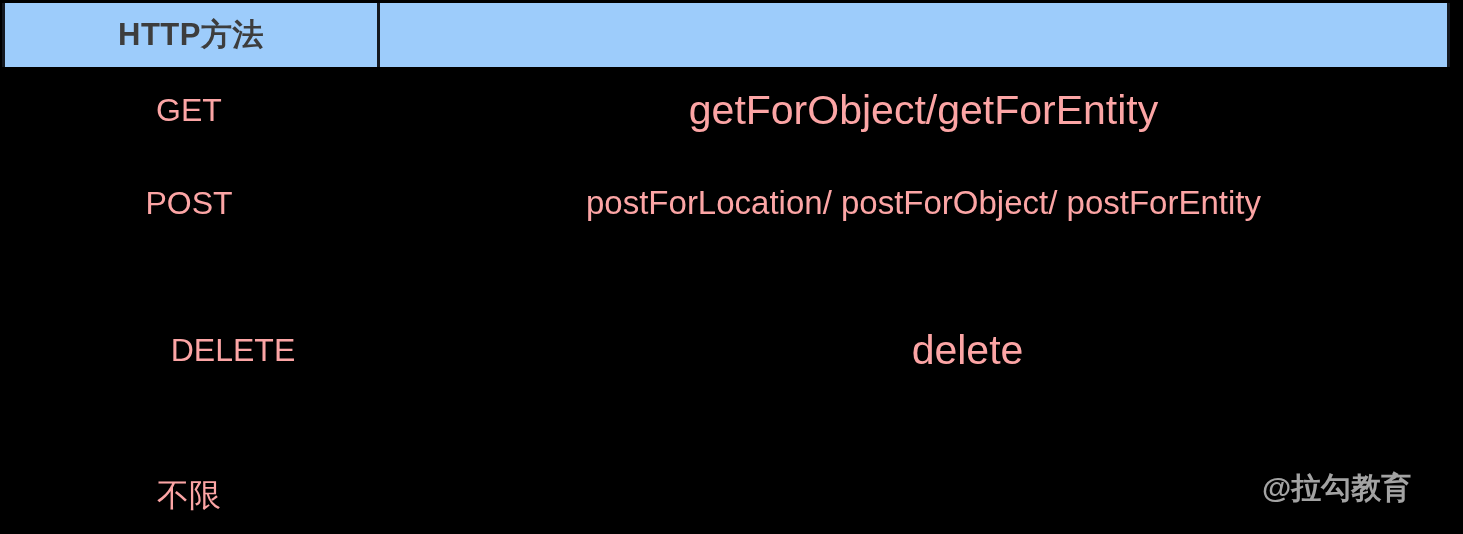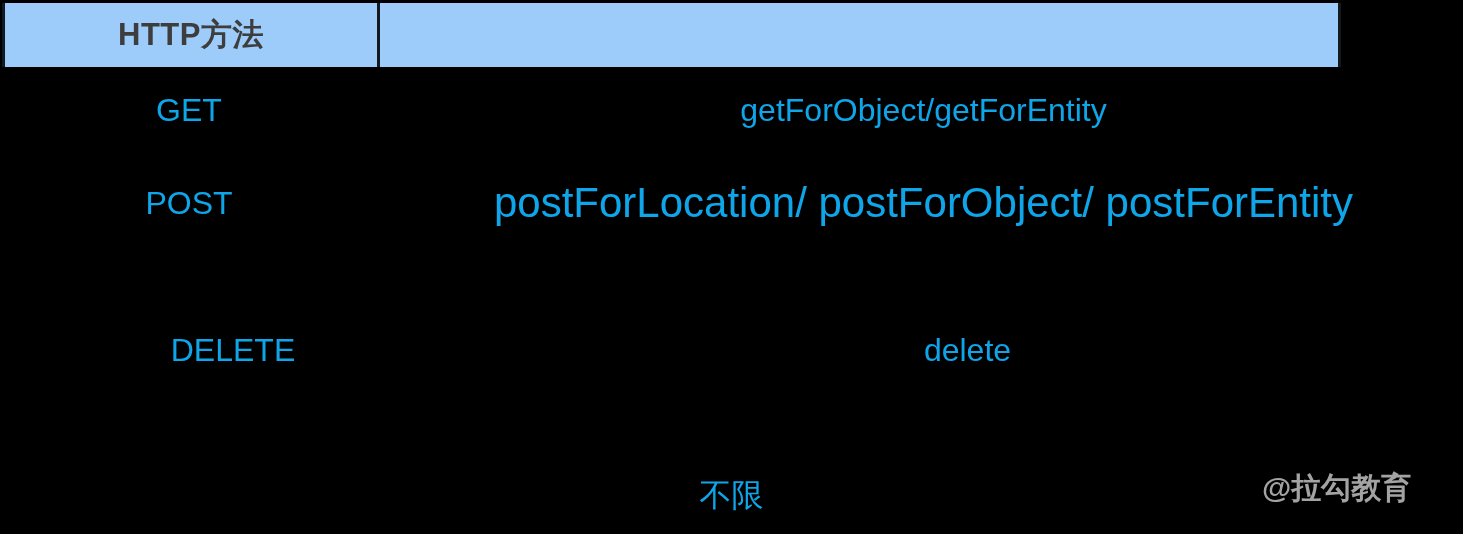--- a/index.html
+++ b/index.html
@@ -16,21 +16,21 @@
     height: 534px;
     background: #000000;
     overflow: hidden;
   }
 
   
   .header-band {
     position: absolute;
     left: 2px;
     top: 3px;
-    width: 1339px;
+    width: 1448px;
     height: 64px;
     background: #9dccfb;
     border-left: 3px solid #14181f;
     border-right: 3px solid #14181f;
     box-sizing: border-box;
     display: flex;
     align-items: center;
   }
   .header-cell {
     height: 100%;
@@ -53,42 +53,42 @@
   }
 
   
   .row {
     position: absolute;
     left: 0;
     width: 1463px;
     height: 48px;
     display: flex;
     align-items: center;
-    color: #0ea5e9;
+    color: #fca5a5;
     white-space: nowrap;
     gap: 8px;
   }
   .cell {
     display: flex;
     align-items: center;
     justify-content: center;
     height: 100%;
     box-sizing: border-box;
   }
   .cell.method {
     width: 378px;
     font-size: 32px;
   }
   .cell.api {
     flex: 1 1 auto;
-    font-size: 32px;
+    font-size: 41px;
     padding-right: 2px;
   }
   .cell.api.long {
-    font-size: 42px;
+    font-size: 33px;
   }
 
   
   .watermark {
     position: absolute;
     left: 1262px;
     top: 468px;
     font-size: 30px;
     font-weight: bold;
     color: #a3a3a3;
@@ -115,19 +115,19 @@
     <div class="cell api long">postForLocation/ postForObject/ postForEntity</div>
   </div>
 
 
   <div class="row" style="top:326px;padding-left:44px;">
     <div class="cell method">DELETE</div>
     <div class="cell api">delete</div>
   </div>
 
 
-  <div class="row" style="top:472px;flex-direction:column;">
+  <div class="row" style="top:472px;">
     <div class="cell method">不限</div>
   </div>
 
   <div class="watermark">@拉勾教育</div>
 
 </div>
 
 </body></html>

